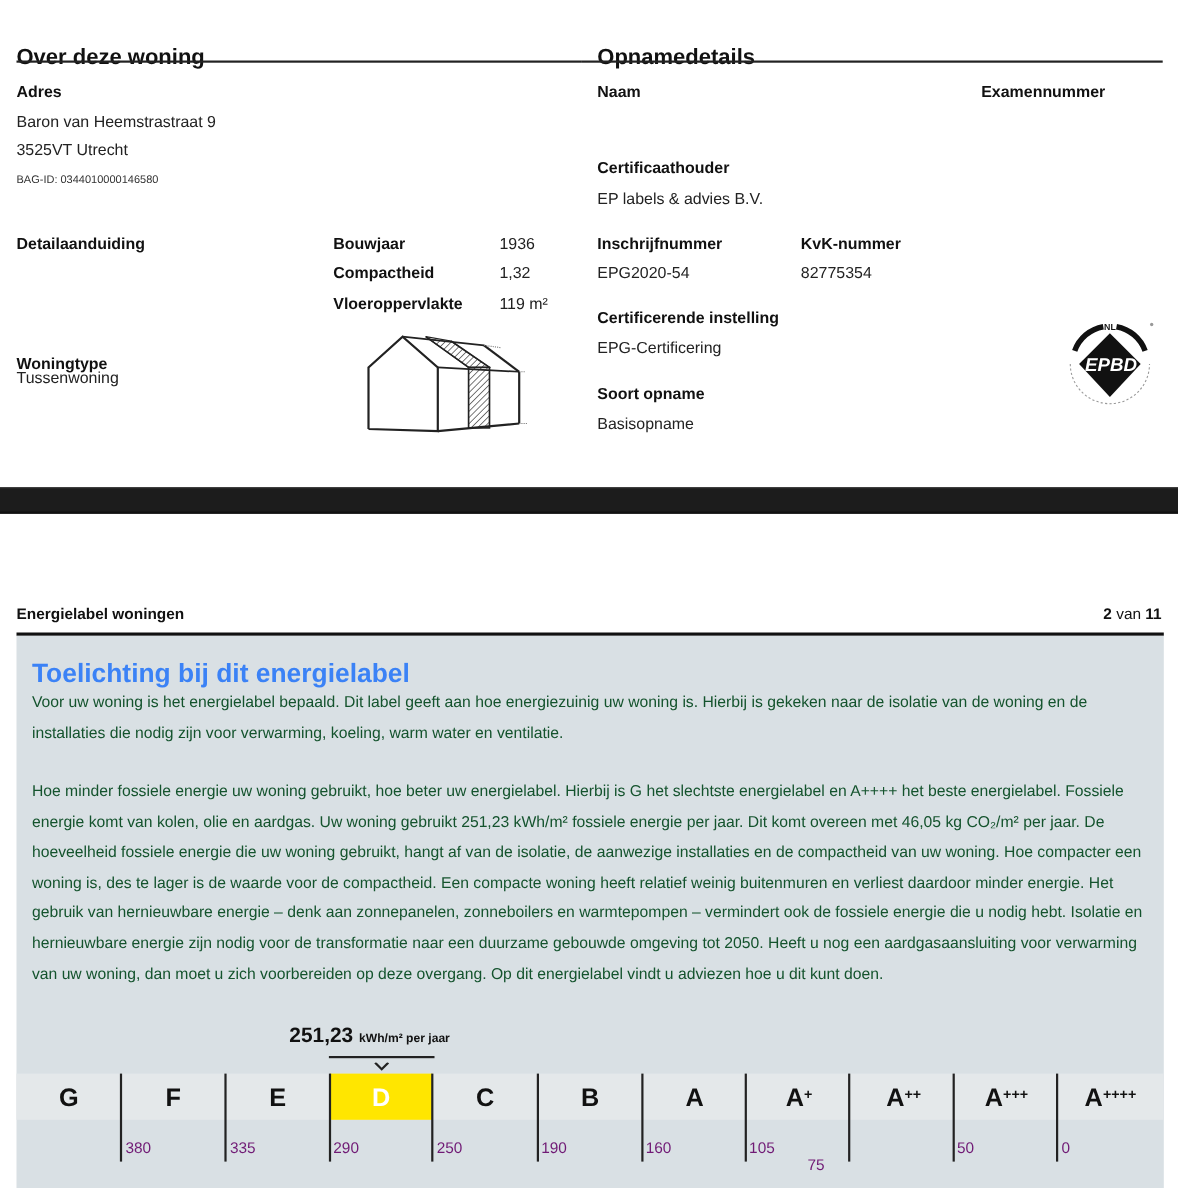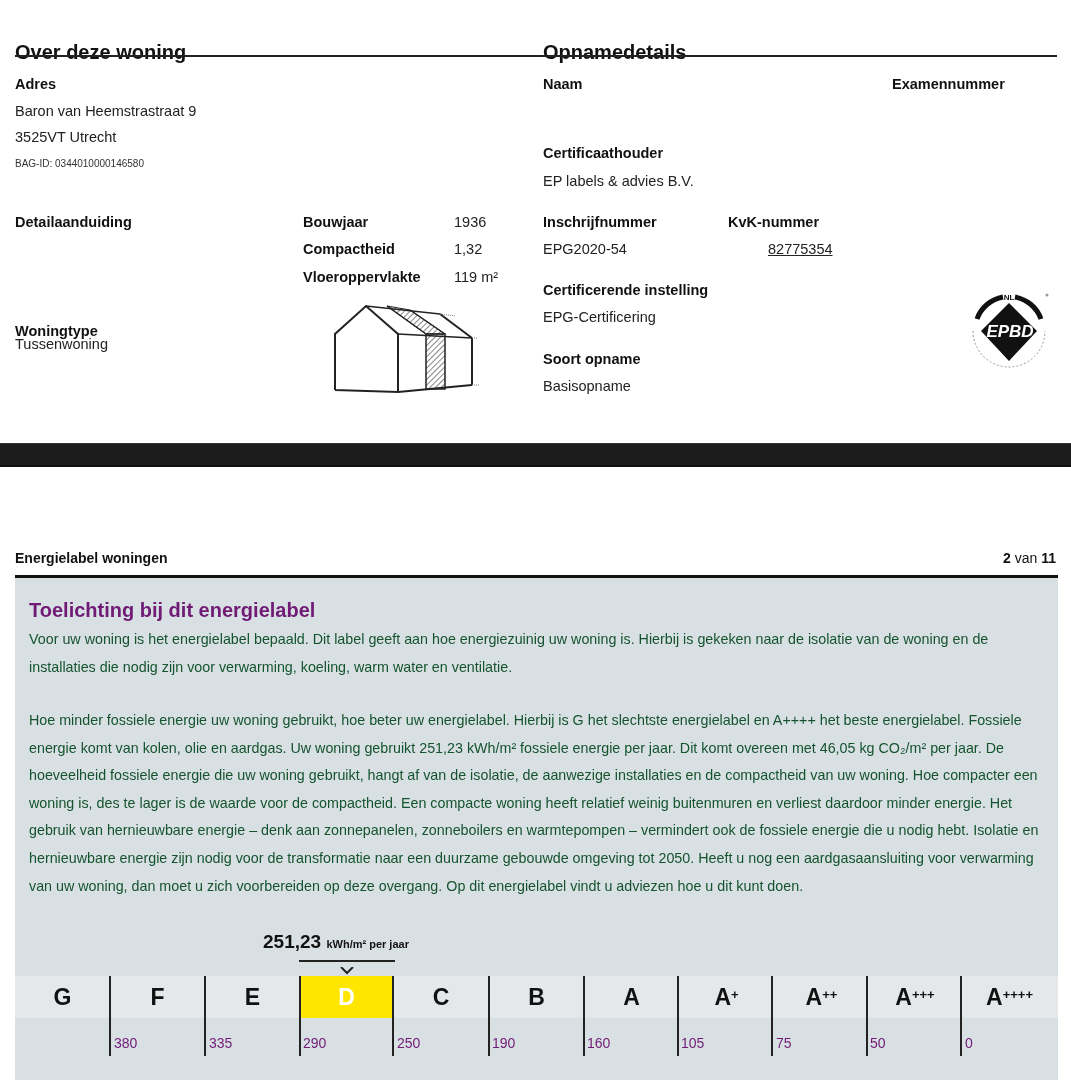--- a/index.html
+++ b/index.html
@@ -13,21 +13,21 @@
   .val { font-size: 14.5px; color: #222; }
   .tiny { font-size: 10px; color: #333; }
 
   .band { left: 0; top: 443px; width: 1071px; height: 24px; background: #1c1c1c; border-top: 1px solid #333; border-bottom: 2px solid #111; }
 
   .pagehdr { font-size: 14px; font-weight: bold; color: #111; }
   .pagenum { font-size: 14px; color: #111; }
   .pagenum b { font-weight: bold; }
 
   .panel { left: 15px; top: 578px; width: 1043px; height: 502px; background: #d9e0e4; }
-  .panel-title { font-size: 20px; font-weight: bold; color: #701a75; }
+  .panel-title { font-size: 24px; font-weight: bold; color: #3b82f6; }
   .para { font-size: 14.3px; line-height: 27.6px; color: #14532d; width: 1015px; }
 
   .value-label { font-size: 19px; font-weight: bold; color: #111; white-space: nowrap; }
   .value-label small { font-size: 11px; font-weight: bold; }
   .bracket { border-top: 2px solid #222; height: 10px; }
 
   .scale-top { left: 15px; top: 976px; width: 1043px; height: 42px; background: #e4e8ea; }
   .cell { position: absolute; top: 976px; height: 42px; display: flex; align-items: center; justify-content: center; font-size: 23px; font-weight: bold; color: #111; }
   .cell sup { font-size: 13px; position: relative; top: -3px; }
   .cell.active { background: #ffe600; color: #ffffff; }
@@ -90,21 +90,21 @@
 <div class="abs val" style="left:543px; top:103px; width:100px; height:14px;"></div>
 <div class="abs lbl" style="left:892px; top:76px;">Examennummer</div>
 <div class="abs val" style="left:892px; top:103px; width:80px; height:14px;"></div>
 
 <div class="abs lbl" style="left:543px; top:145px;">Certificaathouder</div>
 <div class="abs val" style="left:543px; top:173px;">EP labels &amp; advies B.V.</div>
 
 <div class="abs lbl" style="left:543px; top:214px;">Inschrijfnummer</div>
 <div class="abs val" style="left:543px; top:241px;">EPG2020-54</div>
 <div class="abs lbl" style="left:728px; top:214px;">KvK-nummer</div>
-<div class="abs val" style="left:768px; top:241px;text-decoration:underline;">82775354</div>
+<div class="abs val" style="left:728px; top:241px;">82775354</div>
 
 <div class="abs lbl" style="left:543px; top:282px;">Certificerende instelling</div>
 <div class="abs val" style="left:543px; top:309px;">EPG-Certificering</div>
 
 <div class="abs lbl" style="left:543px; top:351px;">Soort opname</div>
 <div class="abs val" style="left:543px; top:378px;">Basisopname</div>
 
 <div class="abs" style="left:963px; top:285px; width:92px; height:92px;">
   <svg width="92" height="92" viewBox="0 0 92 92">
     <path d="M14,34 A34,34 0 0 1 40,12" fill="none" stroke="#111" stroke-width="5"></path>
@@ -194,15 +194,15 @@
 <div class="divider" style="left:866px;"></div>
 <div class="divider" style="left:960px;"></div>
 
 <div class="tick-num" style="left:114px;">380</div>
 <div class="tick-num" style="left:209px;">335</div>
 <div class="tick-num" style="left:303px;">290</div>
 <div class="tick-num" style="left:397px;">250</div>
 <div class="tick-num" style="left:492px;">190</div>
 <div class="tick-num" style="left:587px;text-align:center;">160</div>
 <div class="tick-num" style="left:681px;">105</div>
-<div class="tick-num" style="left:776px;">75</div>
+<div class="tick-num" style="left:734px;margin-top:16px;">75</div>
 <div class="tick-num" style="left:870px;">50</div>
 <div class="tick-num" style="left:965px;">0</div>
 
 </body></html>

